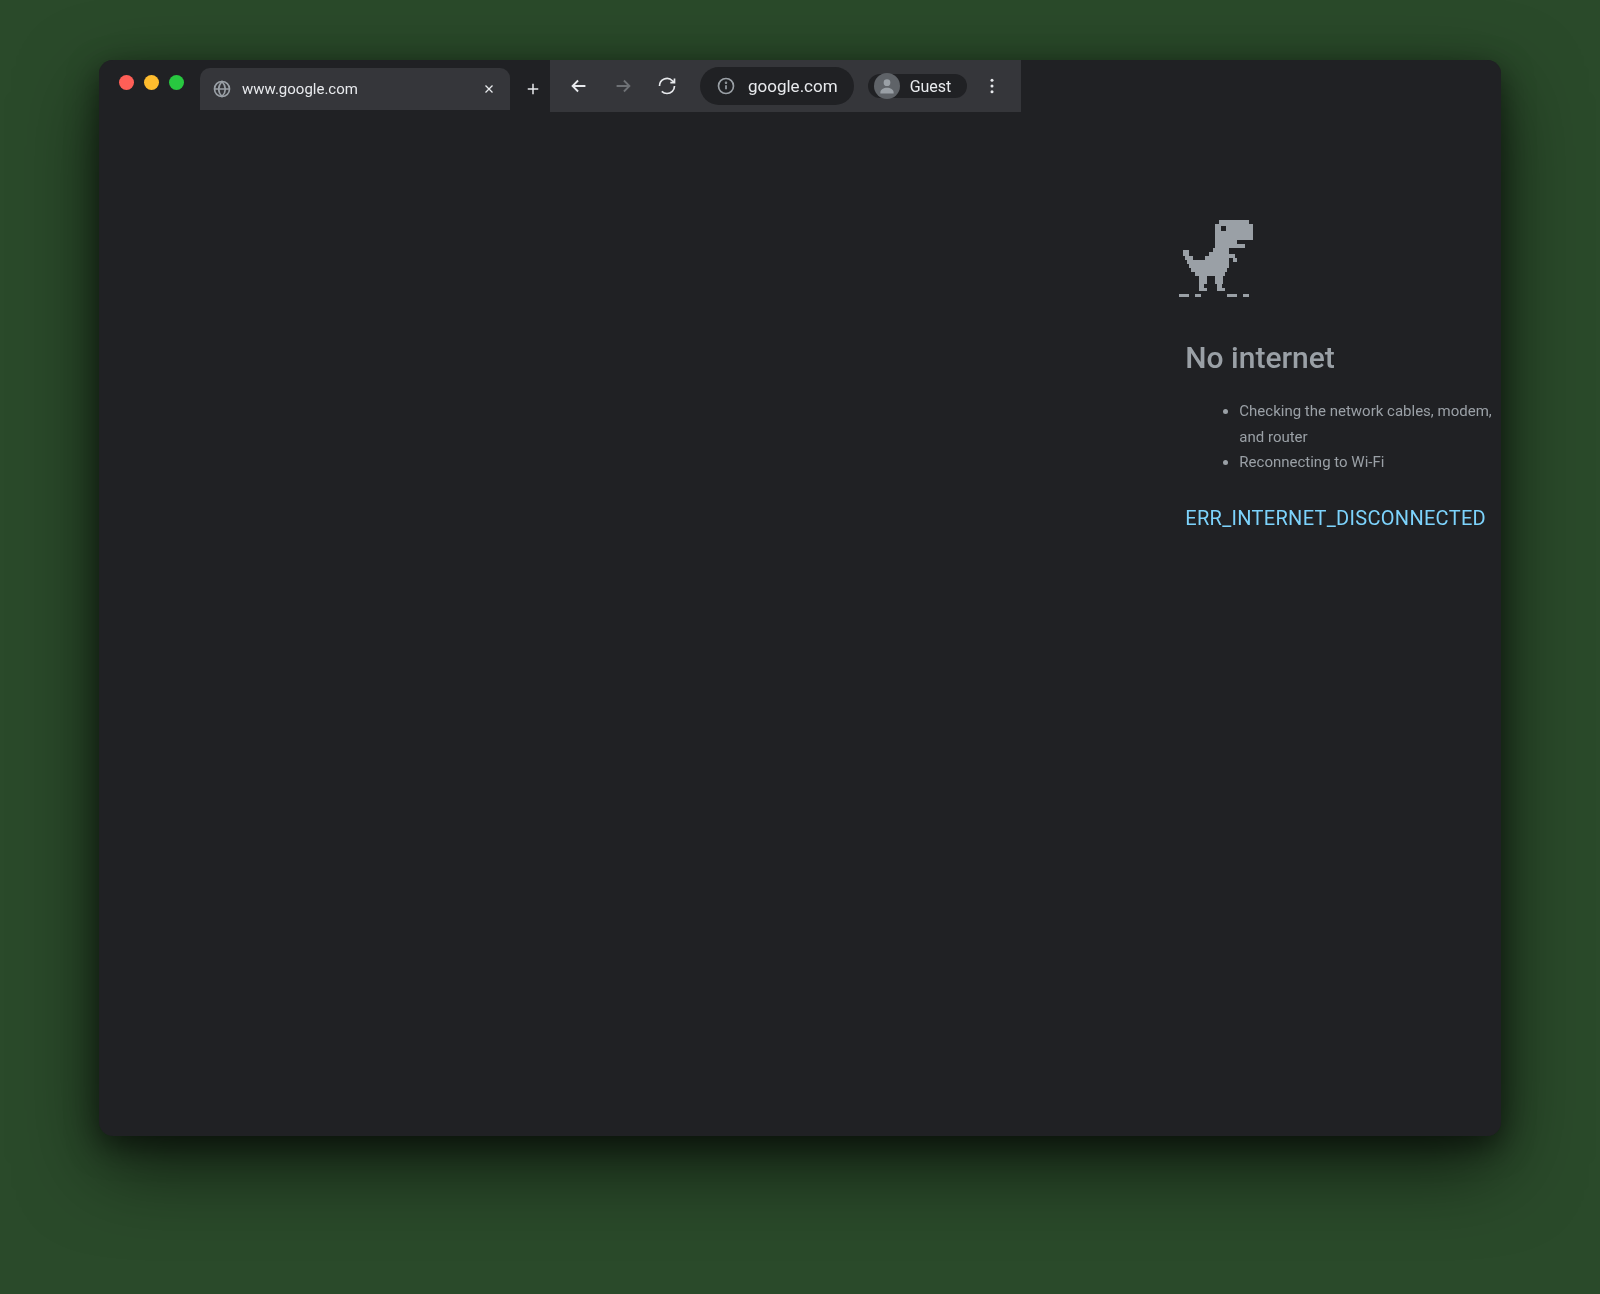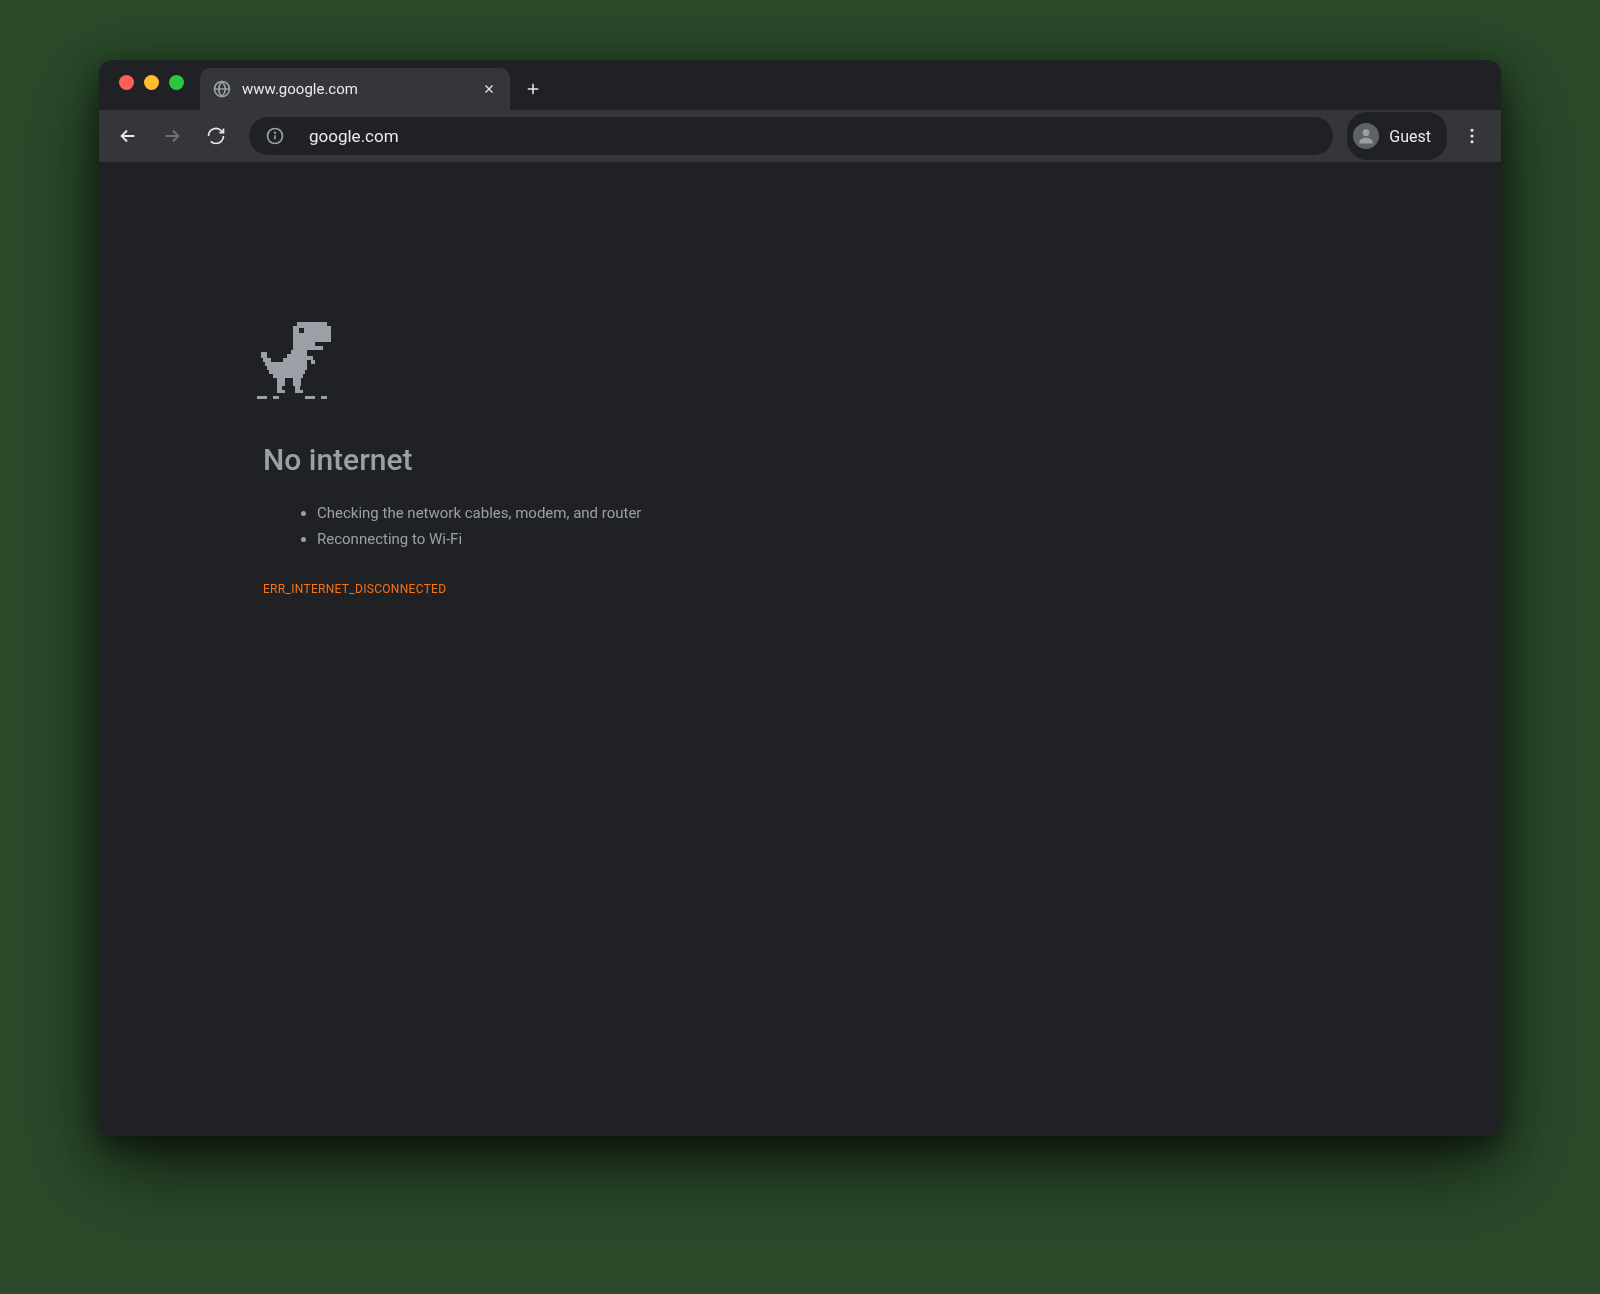--- a/index.html
+++ b/index.html
@@ -14,21 +14,21 @@
     padding-top: 60px;
   }
   .window {
     width: 1402px;
     height: 1076px;
     background: #202124;
     border-radius: 14px;
     box-shadow: 0 30px 80px rgba(0,0,0,0.6), 0 10px 30px rgba(0,0,0,0.5);
     overflow: hidden;
     display: flex;
-    flex-direction: column;
+    flex-direction: row;
   }
   
   .tab-strip {
     height: 50px;
     background: #202124;
     display: flex;
     align-items: flex-end;
     padding-left: 14px;
     gap: 6px;
   }
@@ -90,28 +90,28 @@
   }
   .nav-btn.dim { color: #6e7175; }
   .omnibox {
     flex: 1;
     height: 38px;
     background: #202124;
     border-radius: 20px;
     display: flex;
     align-items: center;
     padding: 0 16px;
-    gap: 24px;
+    gap: 12px;
     color: #e8eaed;
     font-size: 17px;
     margin: 0 8px;
   }
   .omnibox .info-ic { color: #9aa0a6; width:20px; height:20px; }
   .profile-chip {
-    height: 48px;
+    height: 24px;
     background: #202124;
     border-radius: 20px;
     display: flex;
     align-items: center;
     padding: 0 16px 0 6px;
     gap: 10px;
     color: #e8eaed;
     font-size: 16px;
     cursor: pointer;
   }
@@ -151,22 +151,22 @@
   }
   ul.suggestions {
     list-style: disc;
     padding-left: 54px;
     font-size: 15px;
     color: #9aa0a6;
     line-height: 1.7;
     margin-bottom: 30px;
   }
   .err-code {
-    font-size: 12px;
-    color: #f97316;
+    font-size: 20px;
+    color: #7dd3fc;
     letter-spacing: 0.3px;
   }
 </style>
 </head>
 <body>
 
 <div class="window">
 
   <div class="tab-strip">
     <div class="traffic-lights">

